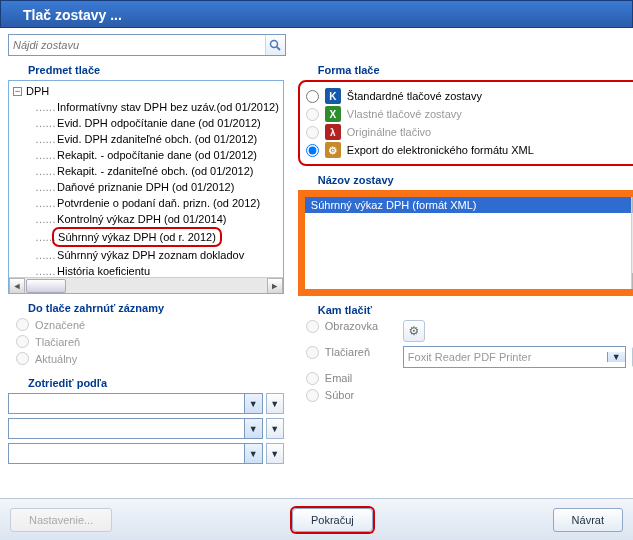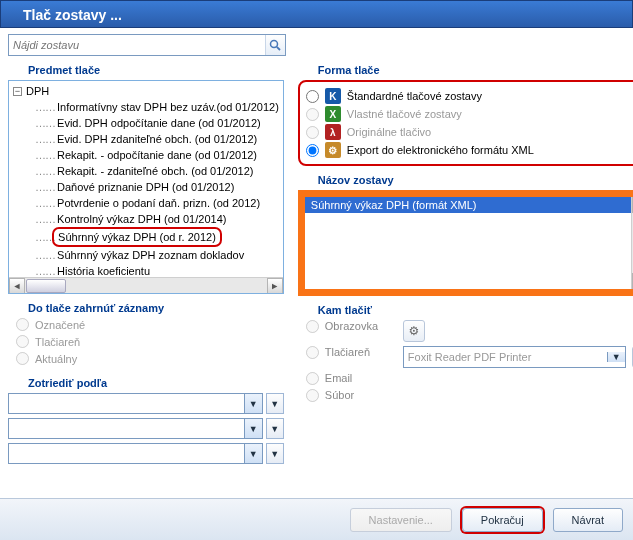--- a/index.html
+++ b/index.html
@@ -44,21 +44,21 @@
   .listbox-inner { flex: 1; padding: 0; }
   .selected-item { background: #2f6cd1; color: #fff; padding: 2px 6px; font-size: 11px; }
   .vscroll { width: 16px; background: #e8e8e8; border-left: 1px solid #cfcfcf; display: flex; flex-direction: column; }
   .vscroll .arrow { height: 16px; display: flex; align-items: center; justify-content: center; background: linear-gradient(#fff,#d8d8d8); border: 1px solid #b4b4b4; font-size: 9px; color: #555; }
   .vscroll .track { flex: 1; }
   .output-row { display: flex; align-items: flex-start; gap: 6px; margin: 4px 0 4px 8px; }
   .out-label { width: 72px; color: #888; }
   .gearbtn { width: 22px; height: 22px; border: 1px solid #b8c6da; background: linear-gradient(#fefefe,#e8eef6); display: flex; align-items: center; justify-content: center; font-size: 12px; color: #666; border-radius: 3px; }
   .printer-combo { width: 223px; height: 22px; border: 1px solid #7a9ac0; background: #fff; display: flex; align-items: center; }
   .printer-combo span.txt { flex: 1; padding: 0 4px; font-size: 11px; }
-  .bottombar { position: absolute; left: 0; right: 0; bottom: 0; height: 42px; background: linear-gradient(#f2f5fa,#dbe5f1); border-top: 1px solid #b9c8db; display: flex; align-items: center; justify-content: flex-end; padding: 0 10px; gap: 10px; }
+  .bottombar { position: absolute; left: 0; right: 0; bottom: 0; height: 42px; background: linear-gradient(#f2f5fa,#dbe5f1); border-top: 1px solid #b9c8db; display: flex; align-items: center; justify-content: space-between; padding: 0 10px; gap: 10px; }
   .btn { height: 24px; padding: 0 18px; border: 1px solid #8fa9c9; background: linear-gradient(#fefefe,#e4ecf6); font-size: 11px; border-radius: 3px; display: flex; align-items: center; justify-content: center; color: #234; }
   .btn.dis { color: #aaa; border-color: #c6cedb; background: linear-gradient(#f7f7f7,#eee); }
   .btn.primary-ring { box-shadow: 0 0 0 2px #d00000; border-radius: 4px; }
 </style>
 </head>
 <body>
 
 <div class="titlebar">Tlač zostavy ...</div>
 
 <div class="content">

